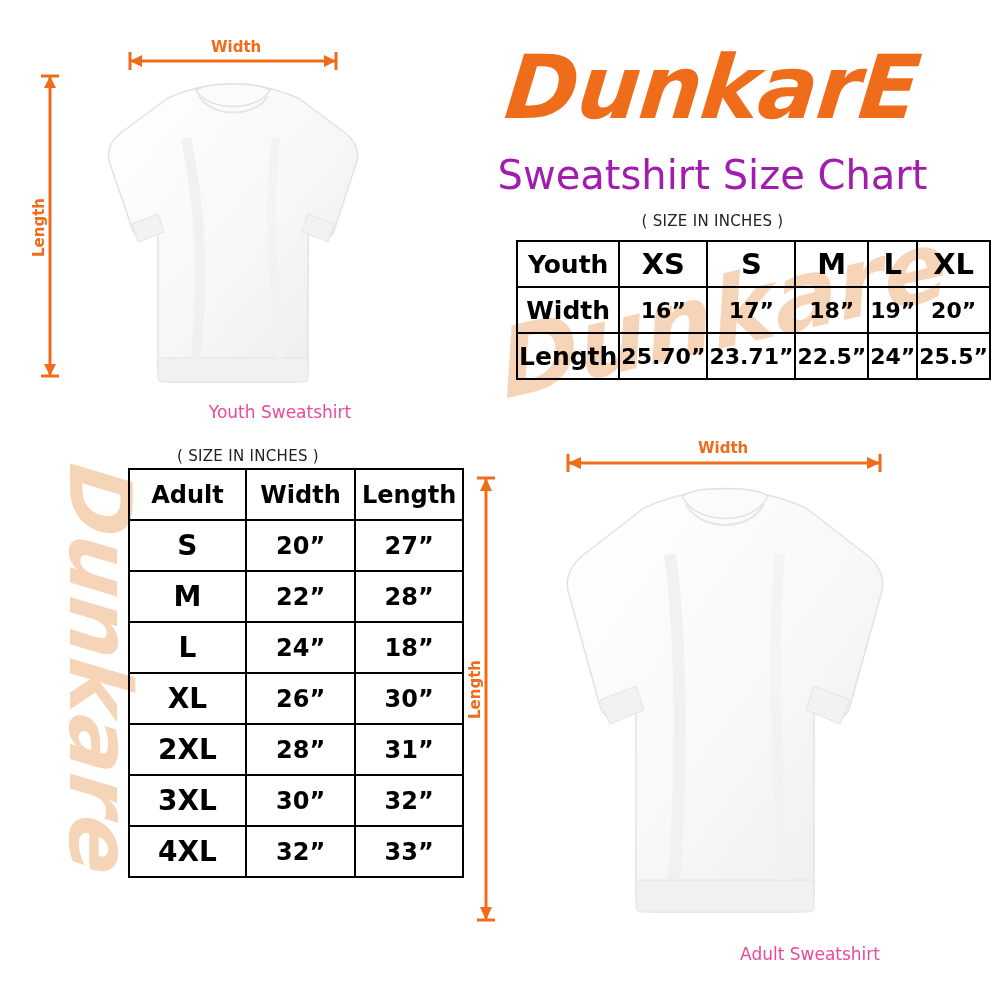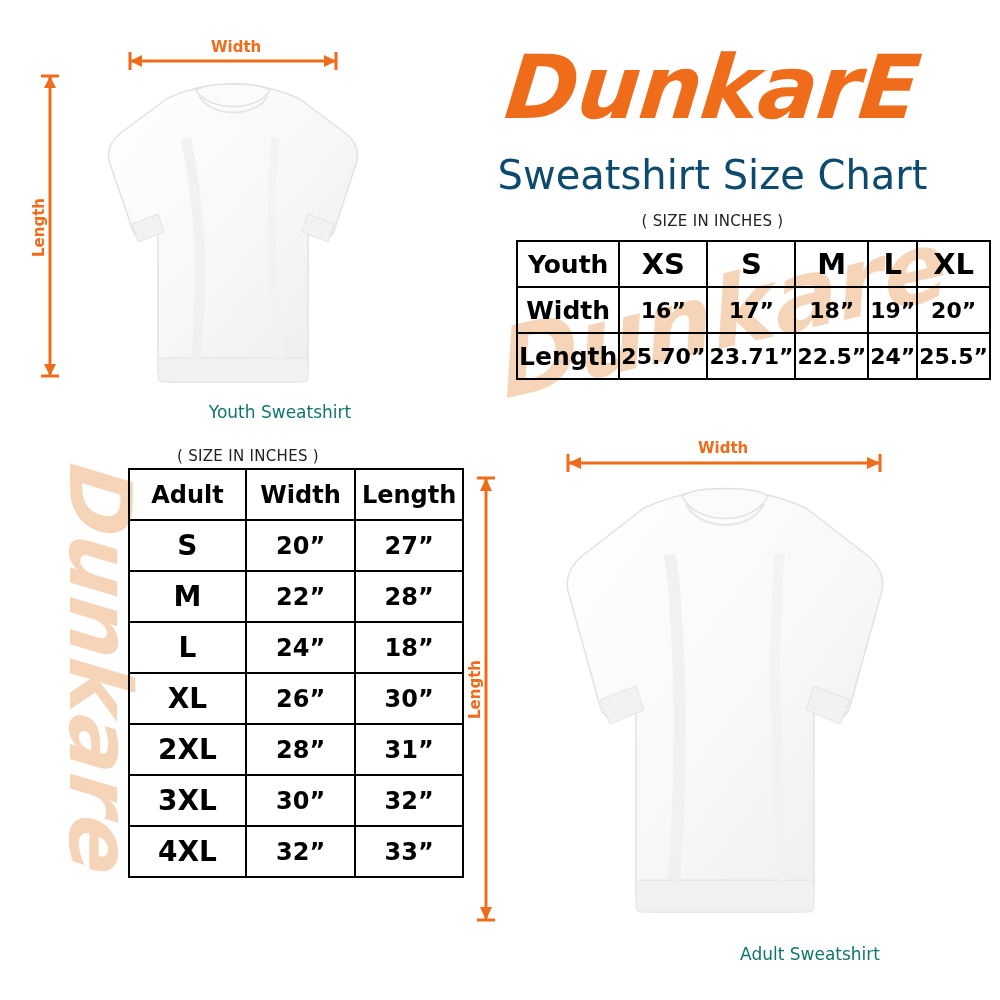--- a/index.html
+++ b/index.html
@@ -27,21 +27,21 @@
     color: #ef6c1a;
     letter-spacing: -1px;
     text-align: center;
     line-height: 120px;
     transform: skewX(-6deg);
   }
   #chart-title {
     left: 440px; top: 152px; width: 545px;
     text-align: center;
     font-size: 40px;
-    color: #0c4a6e;
+    color: #a21caf;
     font-family: "DejaVu Sans", sans-serif;
   }
 
   
   .inches-label {
     font-size: 15px;
     color: #222;
     letter-spacing: .3px;
     font-family: "DejaVu Sans", sans-serif;
   }
@@ -101,21 +101,21 @@
     left: 150px; top: 470px;
     font-size: 86px;
     transform: rotate(90deg) skewX(-6deg);
     transform-origin: left top;
     opacity: .95;
   }
 
   
   .shirt-caption {
     font-size: 17px;
-    color: #0f766e;
+    color: #ec4899;
     text-align: center;
     font-family: "DejaVu Sans", sans-serif;
   }
   #youth-caption { left: 120px; top: 402px; width: 320px; }
   #adult-caption { left: 560px; top: 944px; width: 320px; text-align: right; }
 
   
   .measure-label {
     color: #ef6c1a;
     font-size: 15px;

